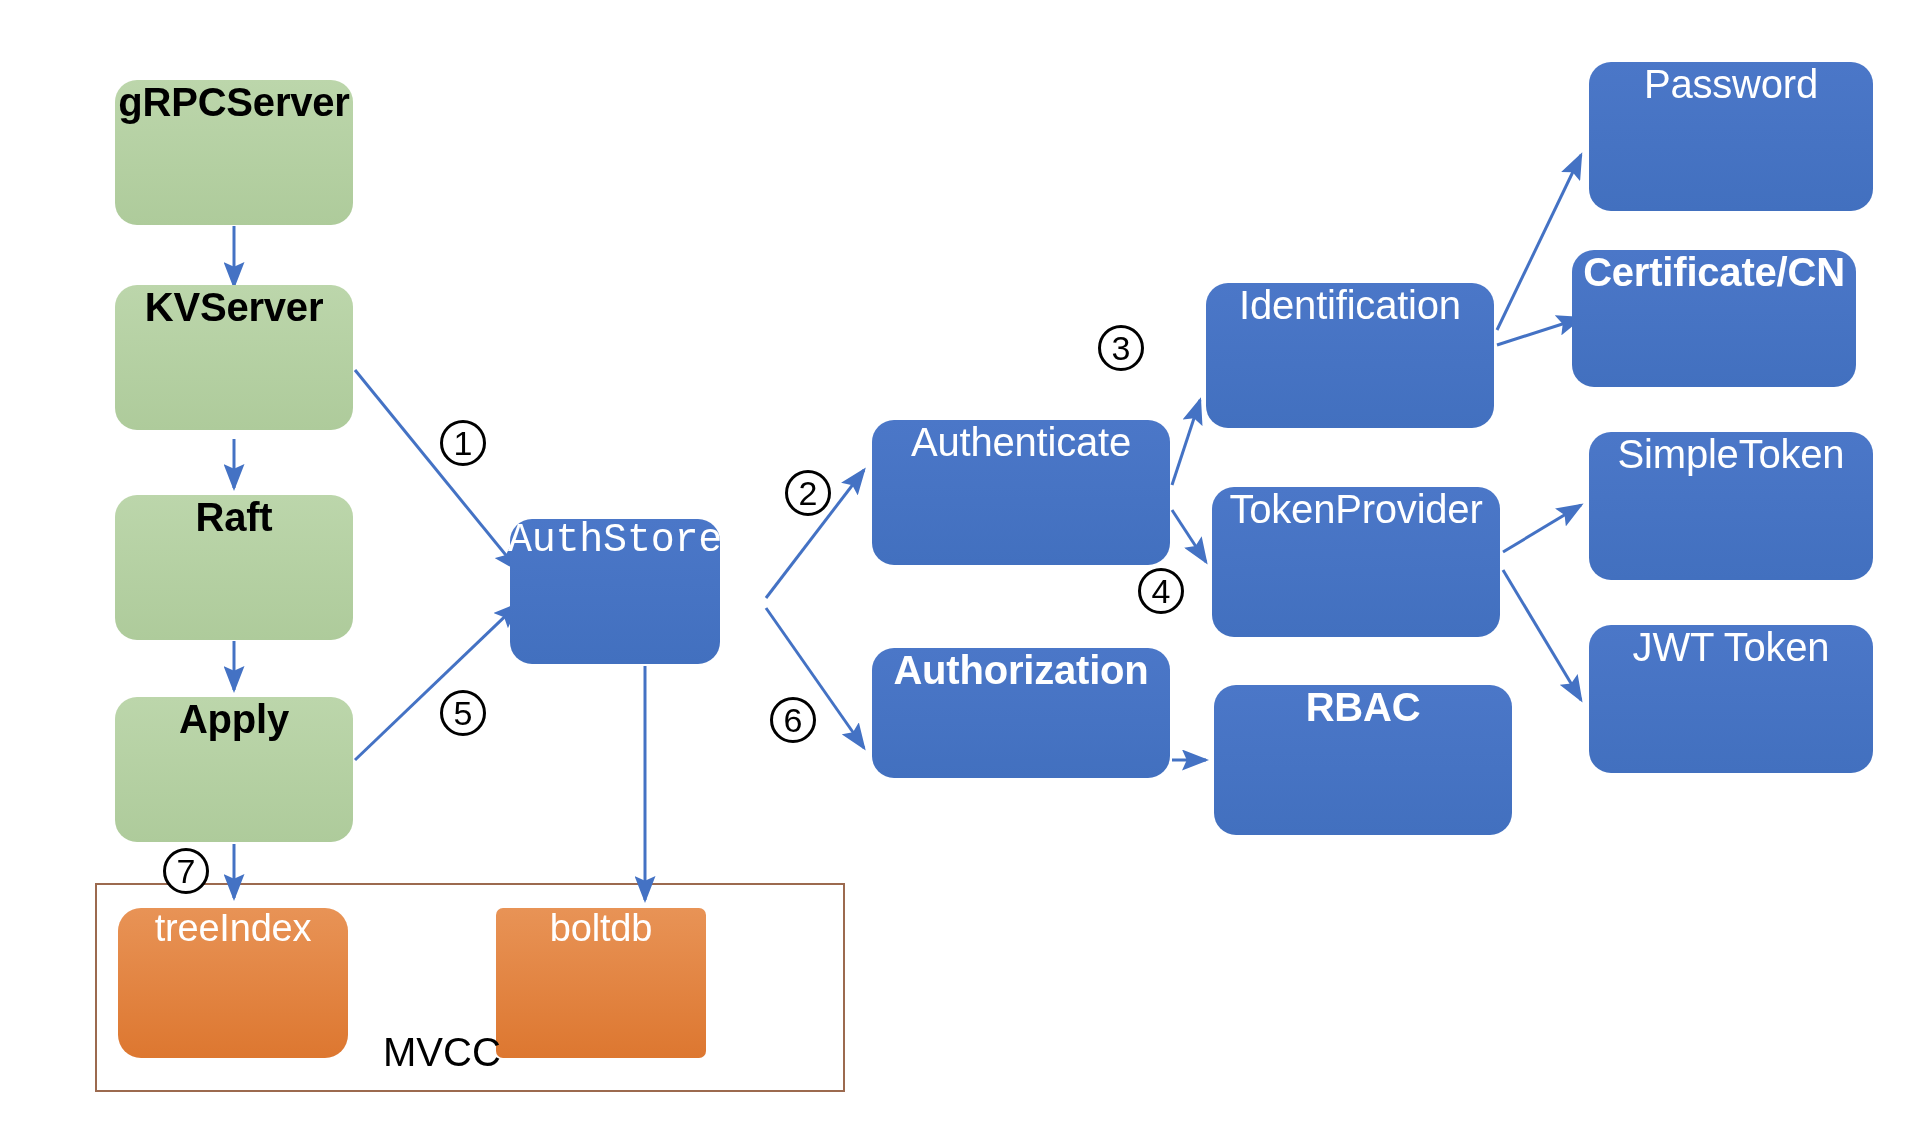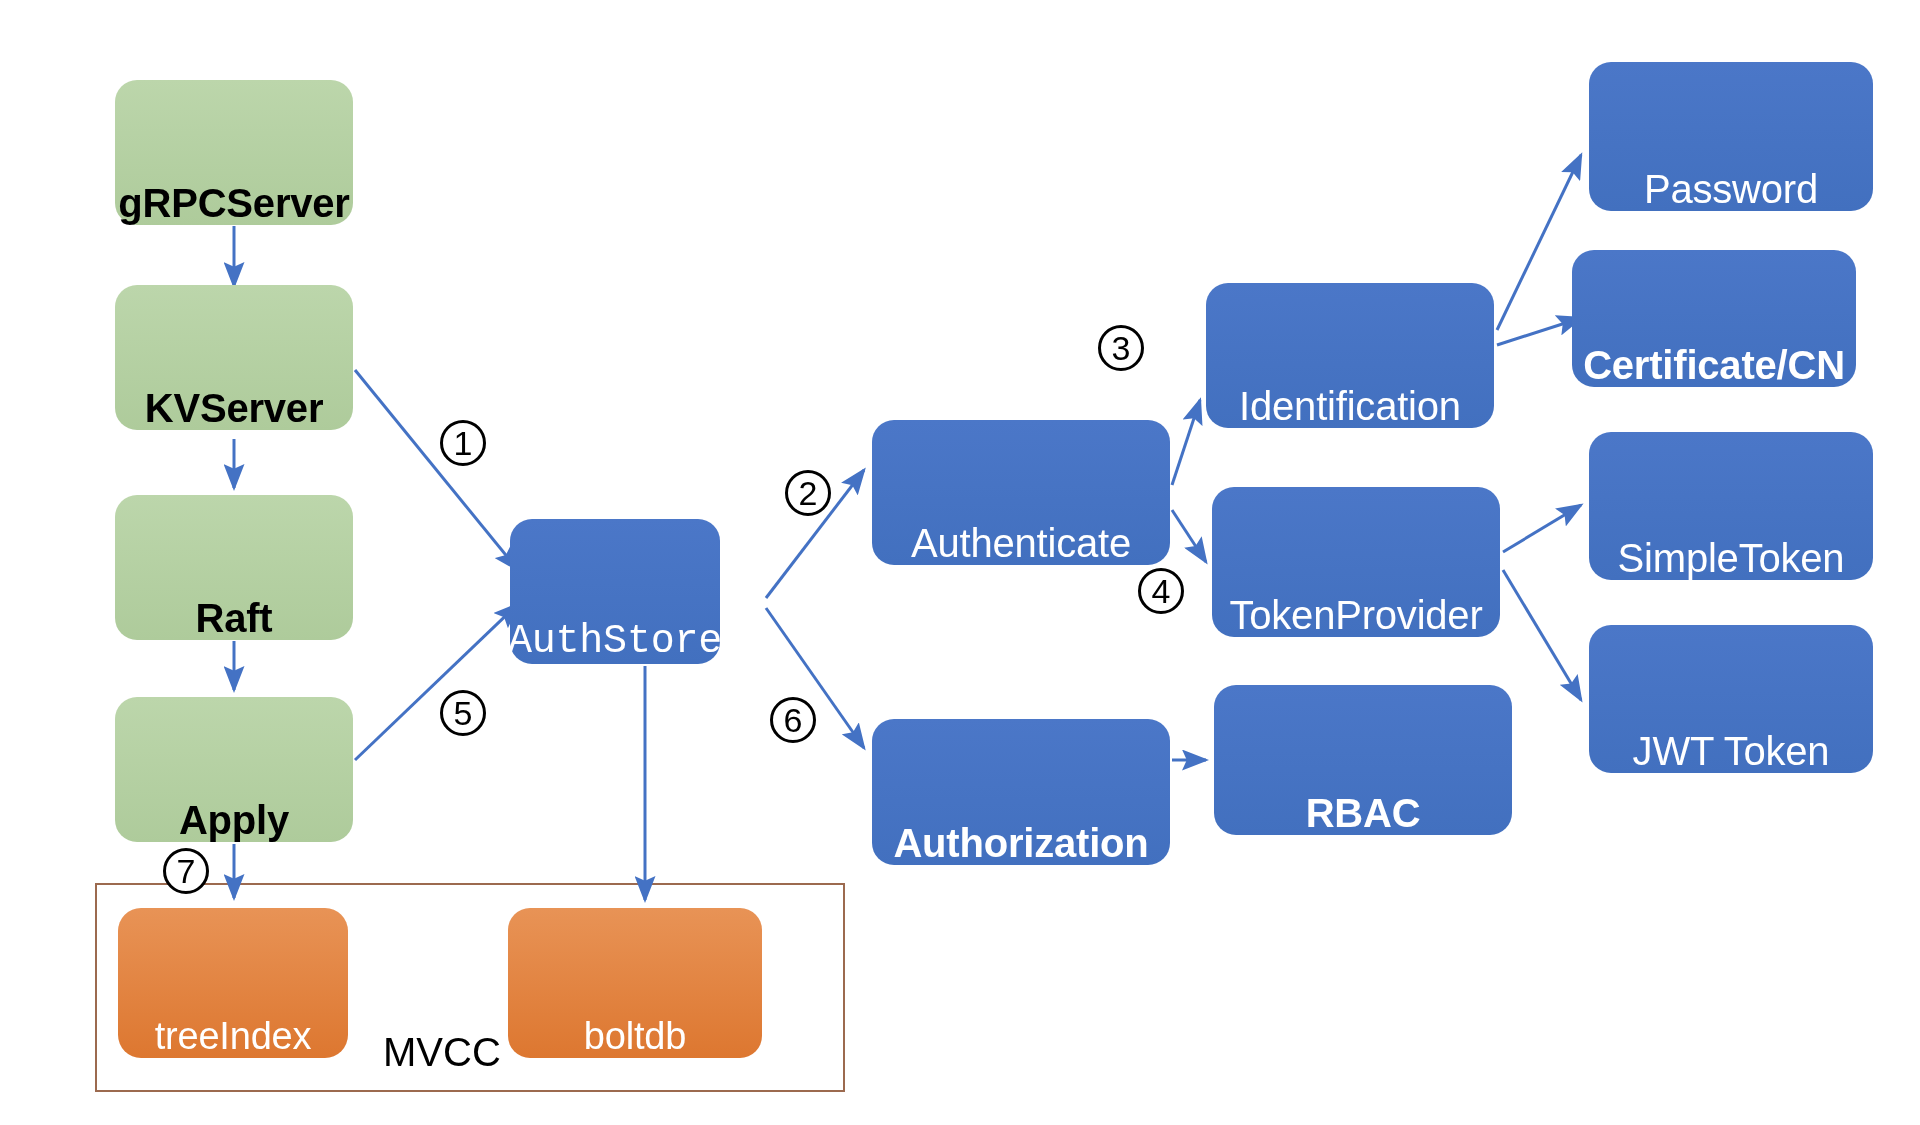--- a/index.html
+++ b/index.html
@@ -13,21 +13,21 @@
     height: 1125px;
     background: #ffffff;
     font-family: "Liberation Sans", sans-serif;
     overflow: hidden;
   }
   .node {
     position: absolute;
     box-sizing: border-box;
     border-radius: 22px;
     display: flex;
-    align-items: flex-end;
+    align-items: flex-start;
     justify-content: center;
     text-align: center;
     line-height: 1.1;
     letter-spacing: -0.2px;
     z-index: 3;
   }
   .node-green {
     background: linear-gradient(180deg, #bcd6ab 0%, #aecb9b 100%);
     color: #000000;
     font-size: 40px;
@@ -132,21 +132,21 @@
       </div>
       <div class="node node-green" style="left: 115px; top: 697px; width: 238px; height: 145px;">
         <span>Apply</span>
       </div>
       <div class="node node-blue" style="left: 510px; top: 519px; width: 210px; height: 145px; font-family: Liberation Mono, monospace;">
         <span>AuthStore</span>
       </div>
       <div class="node node-blue" style="left: 872px; top: 420px; width: 298px; height: 145px;">
         <span>Authenticate</span>
       </div>
-      <div class="node node-blue bold" style="left: 872px; top: 719px; width: 298px; height: 146px;">
+      <div class="node node-blue bold" style="left: 872px; top: 648px; width: 298px; height: 130px;">
         <span>Authorization</span>
       </div>
       <div class="node node-blue" style="left: 1206px; top: 283px; width: 288px; height: 145px;">
         <span>Identification</span>
       </div>
       <div class="node node-blue" style="left: 1212px; top: 487px; width: 288px; height: 150px;">
         <span>TokenProvider</span>
       </div>
       <div class="node node-blue bold" style="left: 1214px; top: 685px; width: 298px; height: 150px;">
         <span>RBAC</span>
@@ -159,21 +159,21 @@
       </div>
       <div class="node node-blue" style="left: 1589px; top: 432px; width: 284px; height: 148px;">
         <span>SimpleToken</span>
       </div>
       <div class="node node-blue" style="left: 1589px; top: 625px; width: 284px; height: 148px;">
         <span>JWT Token</span>
       </div>
       <div class="node node-orange" style="left: 118px; top: 908px; width: 230px; height: 150px; border-radius: 23px;">
         <span>treeIndex</span>
       </div>
-      <div class="node node-orange" style="left: 508px; top: 908px; width: 254px; height: 150px;">
+      <div class="node node-orange" style="left: 496px; top: 908px; width: 210px; height: 150px; border-radius: 7px;">
         <span>boltdb</span>
       </div>
     </div>
   <div id="badge-layer">
       <div class="badge" style="left: 440px; top: 420px; width: 46px; height: 46px;">1</div>
       <div class="badge" style="left: 785px; top: 470px; width: 46px; height: 46px;">2</div>
       <div class="badge" style="left: 1098px; top: 325px; width: 46px; height: 46px;">3</div>
       <div class="badge" style="left: 1138px; top: 568px; width: 46px; height: 46px;">4</div>
       <div class="badge" style="left: 440px; top: 690px; width: 46px; height: 46px;">5</div>
       <div class="badge" style="left: 770px; top: 697px; width: 46px; height: 46px;">6</div>

